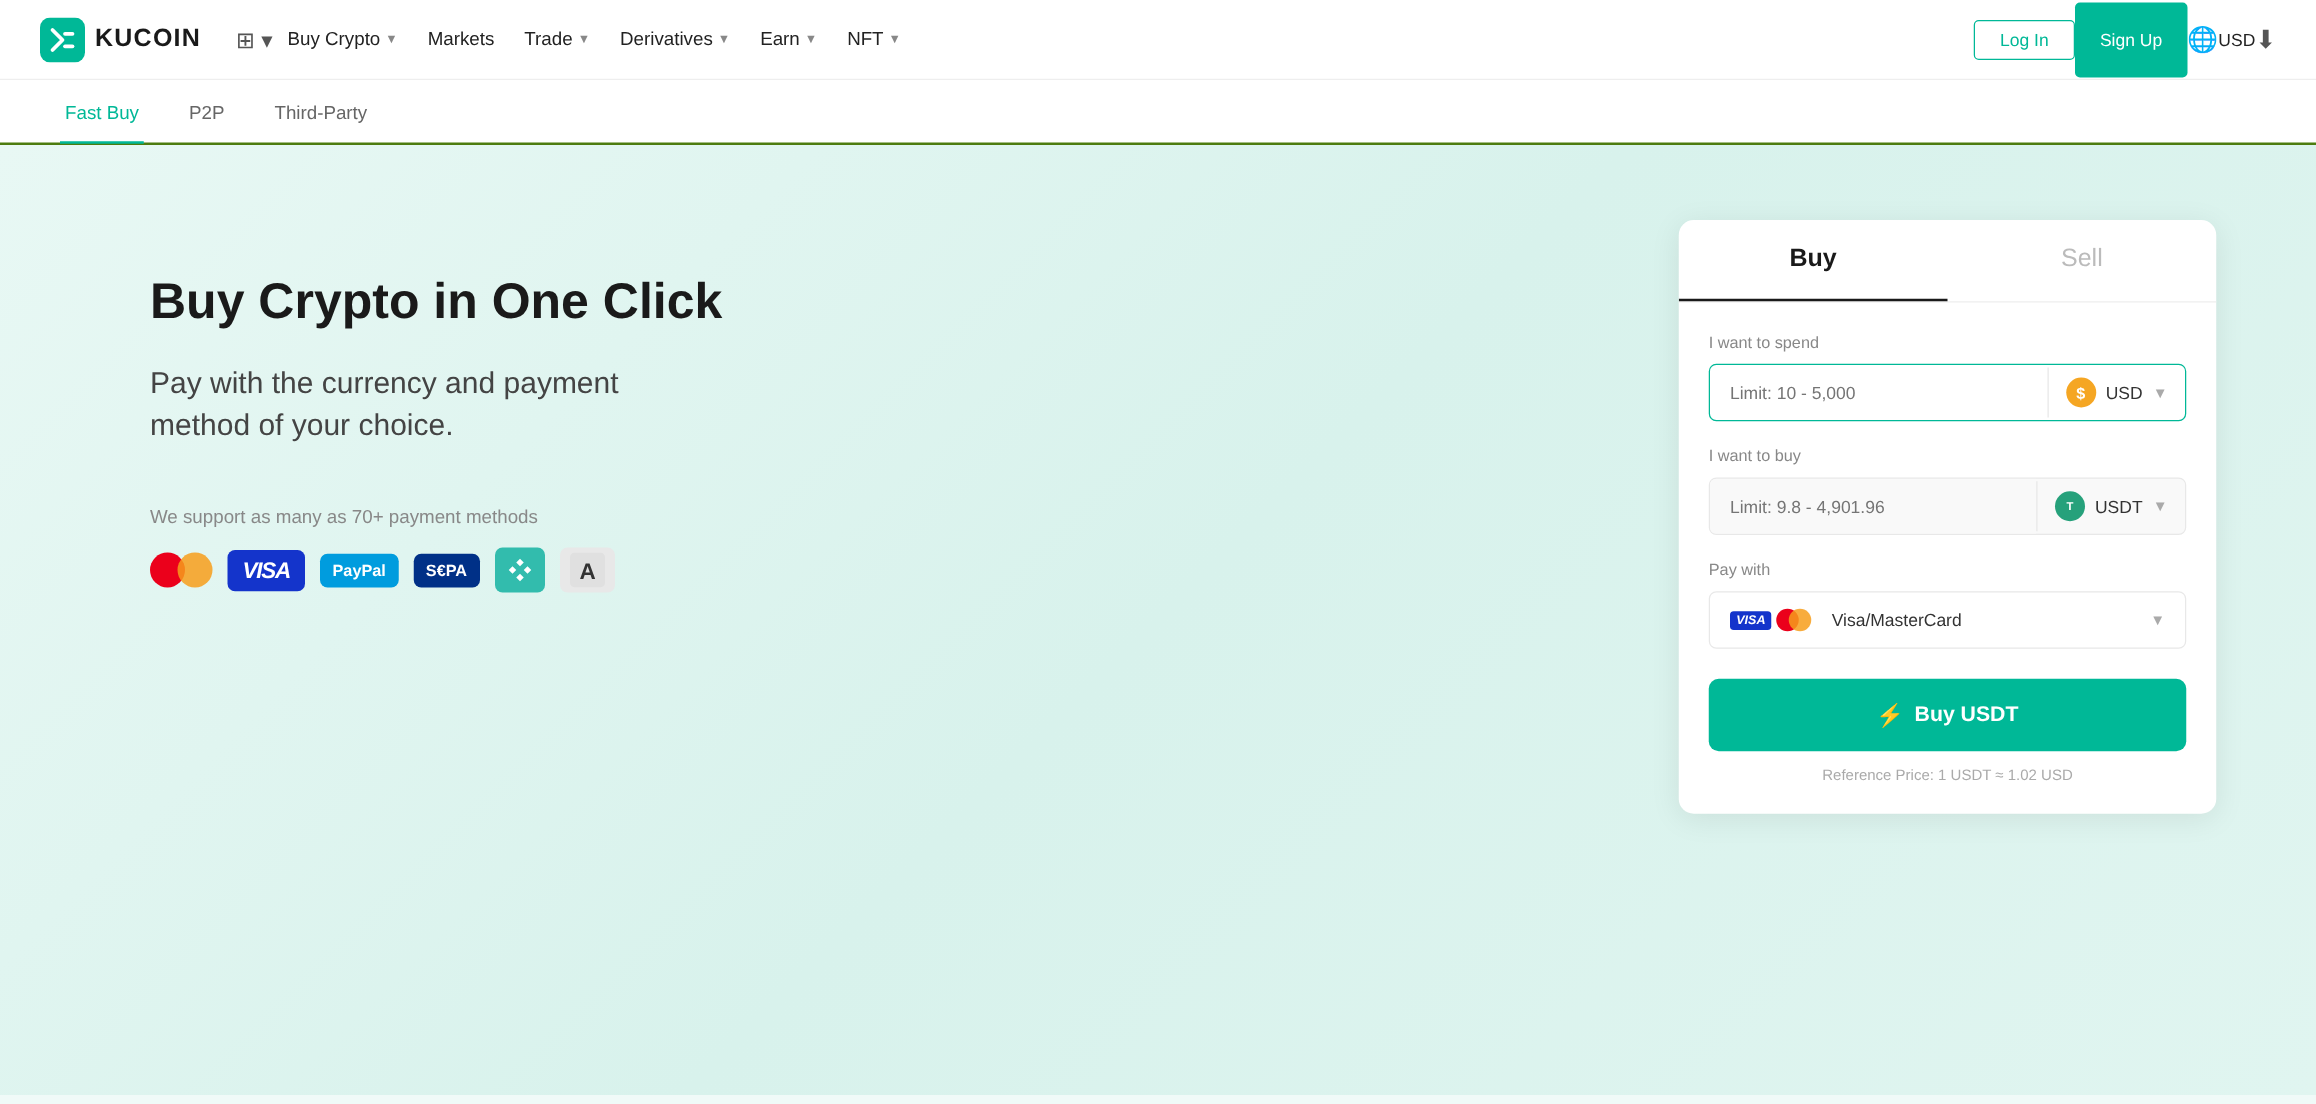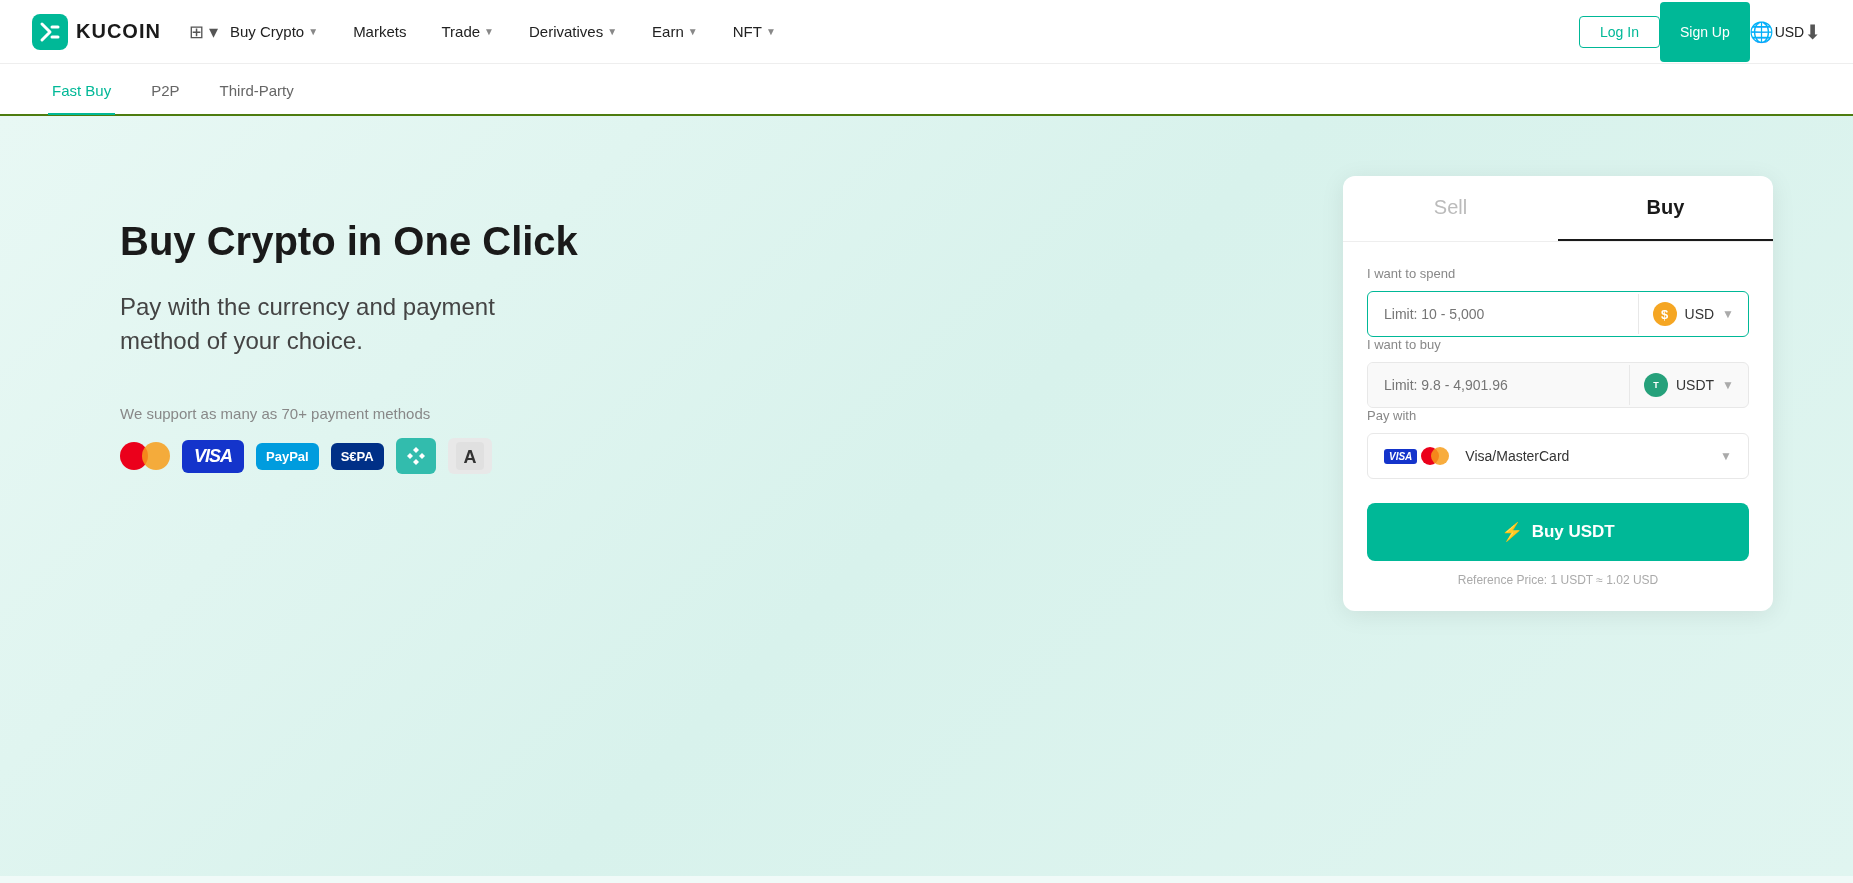--- a/index.html
+++ b/index.html
@@ -37,21 +37,21 @@
       cursor: pointer;
       color: #555;
       font-size: 18px;
       display: flex;
       align-items: center;
       gap: 2px;
     }
     .nav-links {
       display: flex;
       align-items: center;
-      gap: 11px;
+      gap: 0;
       flex: 1;
     }
     .nav-item {
       display: flex;
       align-items: center;
       gap: 4px;
       padding: 8px 12px;
       font-size: 15px;
       color: #222;
       cursor: pointer;
@@ -257,20 +257,21 @@
       font-size: 13px;
       color: #888;
       margin-bottom: 10px;
     }
     .input-row {
       display: flex;
       align-items: center;
       border: 1.5px solid #00b897;
       border-radius: 6px;
       overflow: hidden;
+      margin-bottom: 20px;
       background: #fff;
     }
     .input-row.grey {
       border: 1.5px solid #e8e8e8;
       background: #f9f9f9;
     }
     .input-row input {
       flex: 1;
       border: none;
       outline: none;
@@ -477,22 +478,22 @@
           <rect width="28" height="28" rx="4" fill="#e0e0e0"></rect>
           <text x="14" y="21" text-anchor="middle" font-size="18" font-weight="900" fill="#333" font-family="Arial">A</text>
         </svg>
       </div>
     </div>
   </div>
 
   <div class="right-content">
     <div class="buy-sell-card">
       <div class="card-tabs">
+        <div class="card-tab active">Buy</div>
         <div class="card-tab">Sell</div>
-        <div class="card-tab active">Buy</div>
       </div>
       <div class="card-body">
 
         <div class="field-label">I want to spend</div>
         <div class="input-row">
           <input type="text" readonly="" placeholder="Limit: 10 - 5,000" style="">
           <div class="currency-select">
             <div class="currency-circle-usd">$</div>
             <span>USD</span>
             <span class="chevron-down">▼</span>

